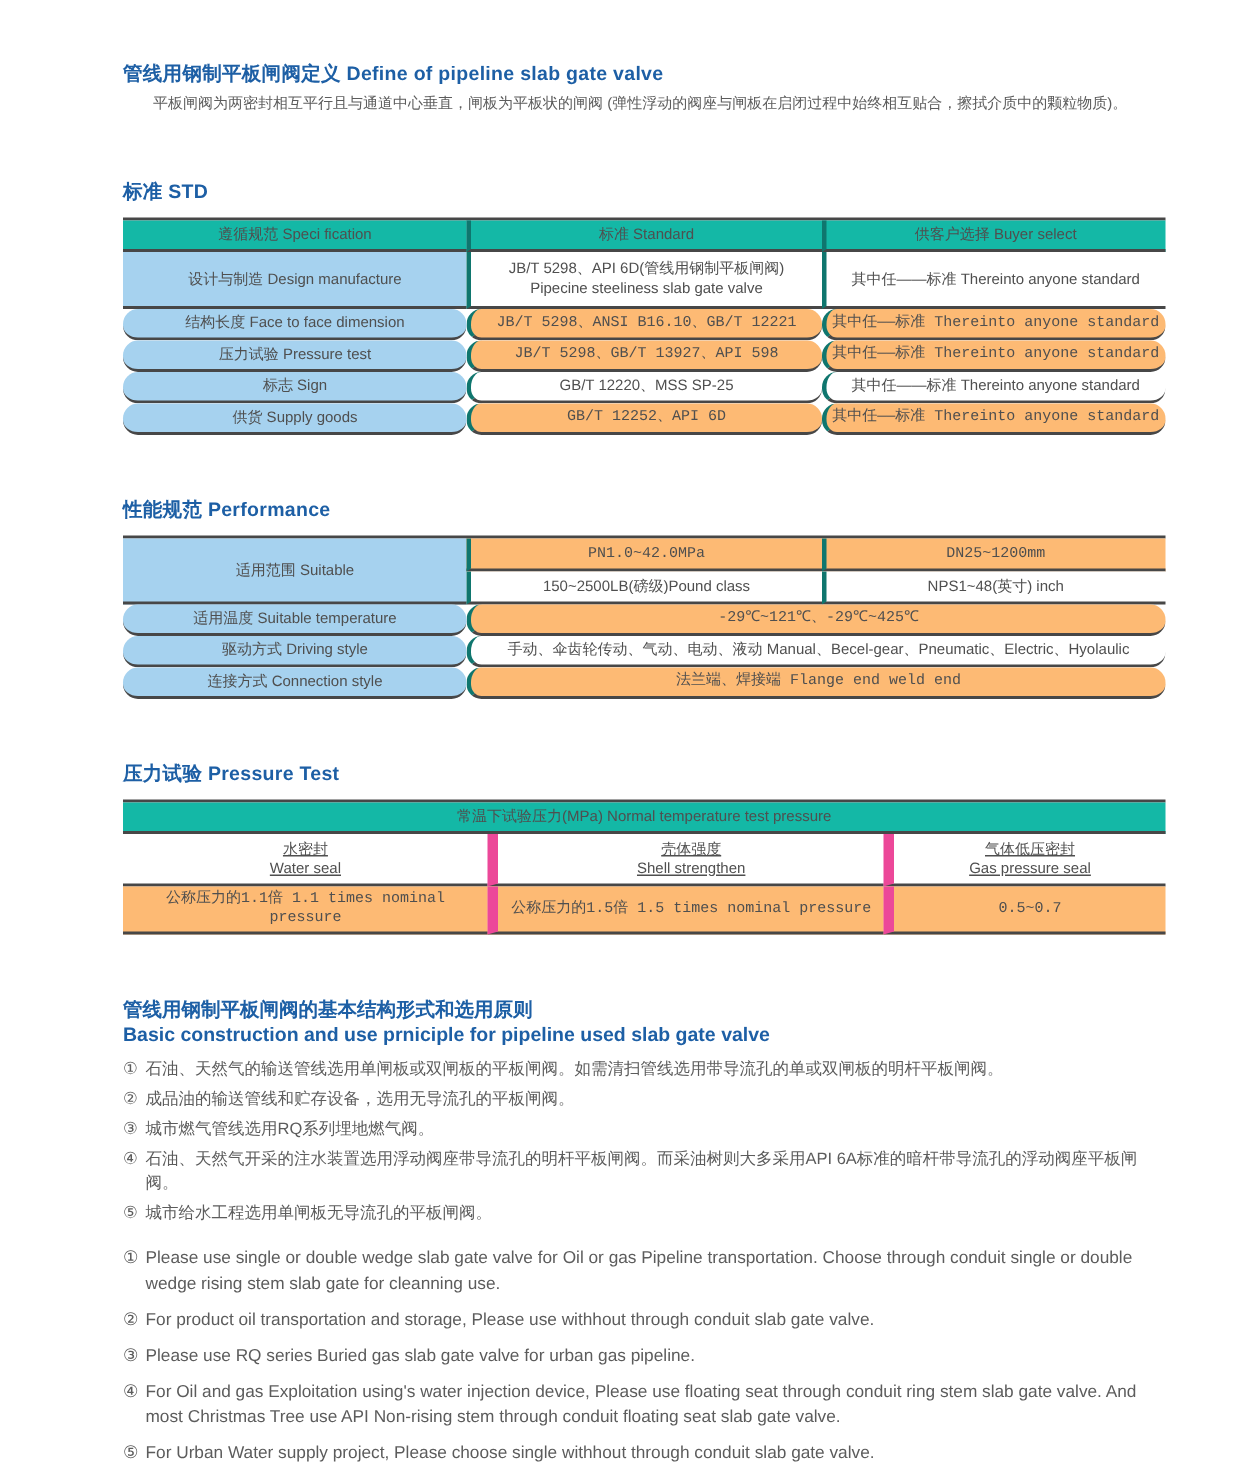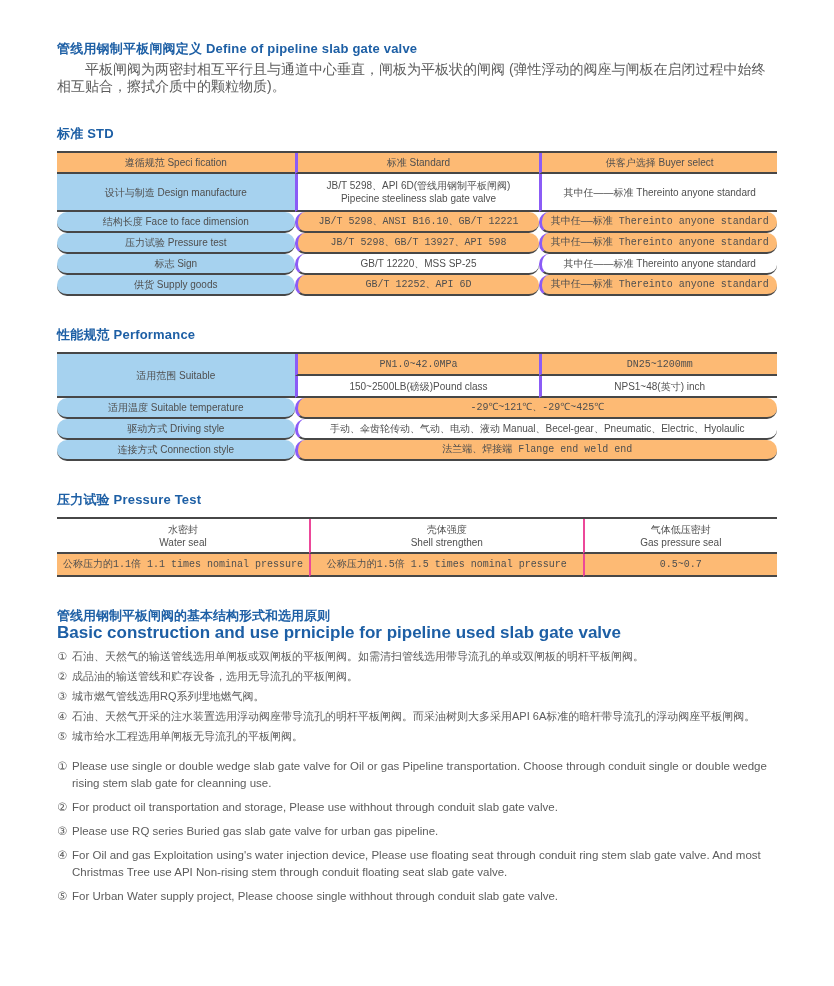--- a/index.html
+++ b/index.html
@@ -4,57 +4,57 @@
 <style>
   * { margin: 0; padding: 0; box-sizing: border-box; }
   html, body { background: #fff; }
   body {
     width: 834px; height: 986px;
     overflow: hidden;
     font-family: "Liberation Sans", "DejaVu Sans", sans-serif;
     color: #585858;
   }
   .page { width: 834px; height: 986px; background: #fff; }
-  .content { padding: 40px 57px 0 57px; }
+  .content { padding: 40px 57px 0 82px; }
 
   .sec-title {
     color: #1d5fa5; font-weight: bold; font-size: 13px;
     letter-spacing: .2px;
   }
   .para {
-    font-size: 14px; line-height: 17px; color: #5c5c5c;
+    font-size: 10px; line-height: 17px; color: #5c5c5c;
     text-indent: 2em; margin-top: 3px;
   }
 
   .tbl-wrap { margin-top: 8px; }
   table.tbl {
     width: 100%; border-collapse: separate; border-spacing: 0;
     border-top: 2px solid #474747;
     table-layout: fixed;
   }
   table.tbl td, table.tbl th {
     border-bottom: 2px solid #474747;
     font-size: 10px; font-weight: normal;
     text-align: center; vertical-align: middle;
     color: #4f4f4f; padding: 2px 3px; line-height: 13px;
   }
   .blue  { background: #a6d2ef; }
-  .hdrblue { background: #fdba74; }
+  .hdrblue { background: #14b8a6; }
   .gray  { background: #fdba74; font-family: Liberation Mono, monospace; }
   .white { background: #ffffff; }
-  .gap-l { border-left: 3px solid #8b5cf6; }
-  .dark-l { border-left: 2px solid #ec4899; }
+  .gap-l { border-left: 3px solid #0f766e; }
+  .dark-l { border-left: 7px solid #ec4899; }
 
   .h20 { height: 21px; } .h19 { height: 21px; border-radius: 10px; } .h38 { height: 38px; }
-  .h22 { height: 22px; } .h36 { height: 35px; } .h24 { height: 23px; }
-
-  .mt-sec { margin-top: 30px; }
+  .h22 { height: 22px; } .h36 { height: 35px; text-decoration: underline; } .h24 { height: 23px; }
+
+  .mt-sec { margin-top: 41px; }
 
   .constr-title-cn { color: #1d5fa5; font-weight: bold; font-size: 13px; line-height: 17px; }
-  .constr-title-en { color: #1d5fa5; font-weight: bold; font-size: 17px; line-height: 17px; }
+  .constr-title-en { color: #1d5fa5; font-weight: bold; font-size: 13px; line-height: 17px; }
 
   ul.plist { list-style: none; margin-top: 7px; }
   ul.plist li {
     display: flex; align-items: flex-start;
     font-size: 11px; line-height: 16px; color: #5c5c5c;
     margin-bottom: 4px;
   }
   ul.plist li .marker { flex: 0 0 15px; }
   ul.plist.en { margin-top: 14px; }
   ul.plist.en li { font-size: 11.5px; line-height: 17px; margin-bottom: 7px; }
@@ -150,20 +150,23 @@
 
     <div class="sec-title mt-sec">压力试验 Pressure Test</div>
     <div class="tbl-wrap">
       <table class="tbl">
         <colgroup>
             <col style="width:35%">
             <col style="width:38%">
             <col style="width:27%">
           </colgroup>
         <tbody>
+            <tr>
+          <th class="hdrblue h20" colspan="3">常温下试验压力(MPa) Normal temperature test pressure</th>
+        </tr>
         <tr>
           <td class="white h36">
             <div>水密封</div>
             <div>Water seal</div>
           </td>
           <td class="white h36 dark-l">
             <div>壳体强度</div>
             <div>Shell strengthen</div>
           </td>
           <td class="white h36 dark-l">

